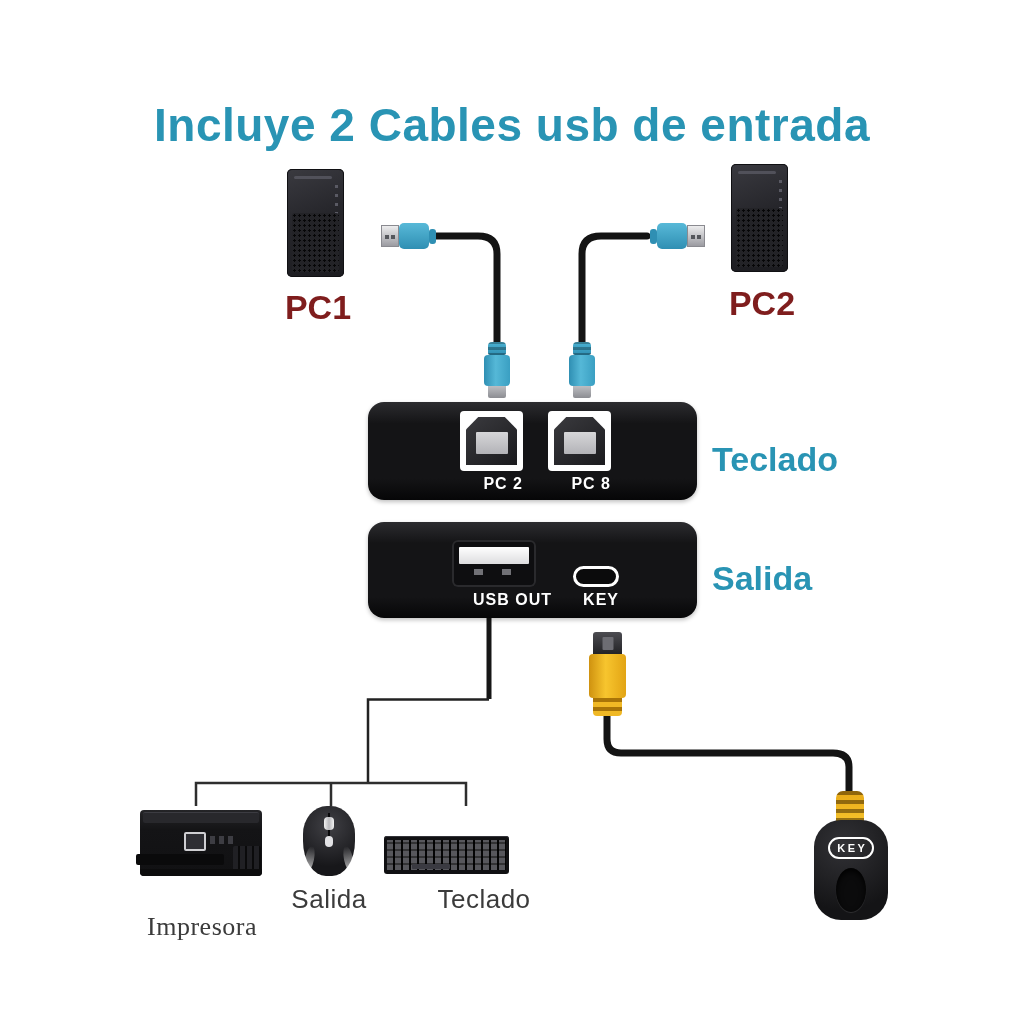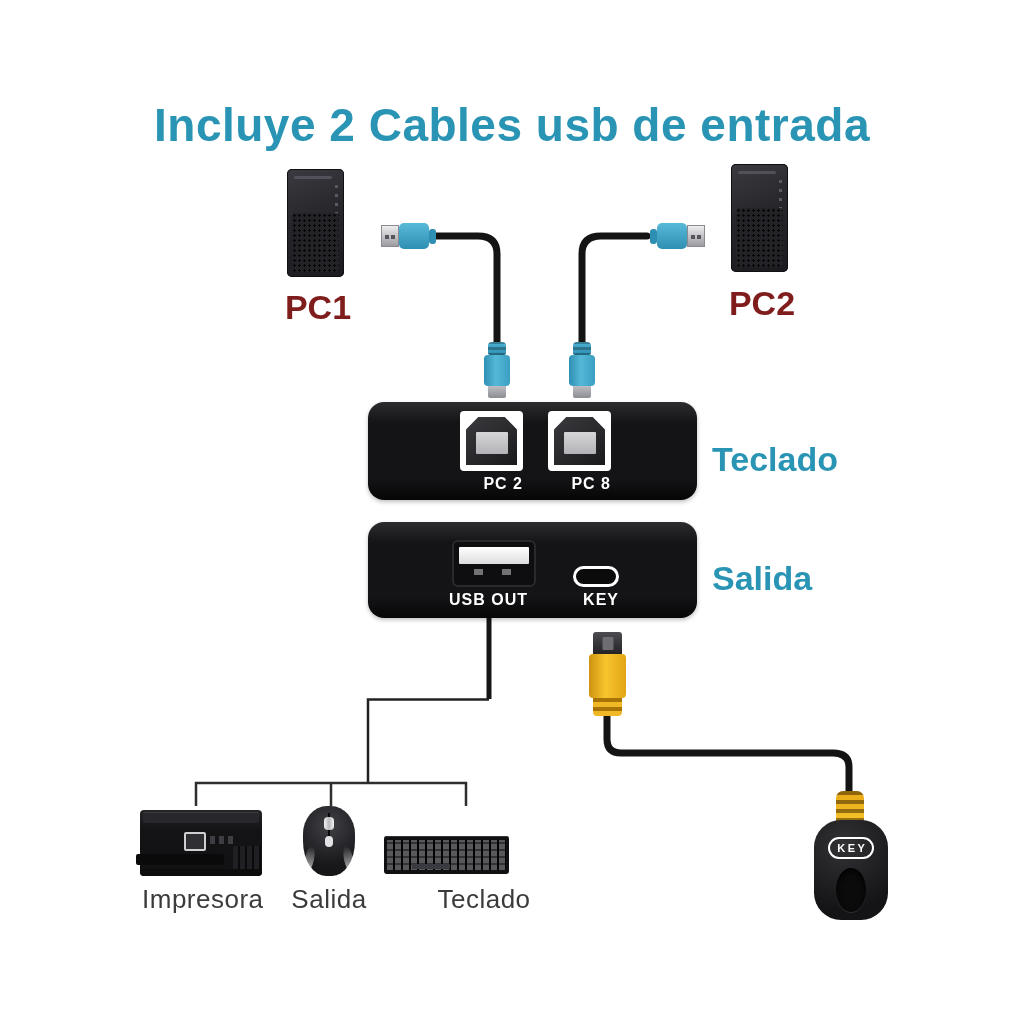--- a/index.html
+++ b/index.html
@@ -209,21 +209,21 @@
   </div>
   <div class="side-label" style="left:712px;top:440px;">Teclado</div>
 
   <div class="switch-box" style="top:522px;height:96px;">
     <div class="usba-female" style="left:84px;top:18px;width:84px;height:47px;">
       <div class="usba-female-tongue"></div>
       <span class="pin" style="left:22px;"></span>
       <span class="pin" style="left:50px;"></span>
     </div>
     <div class="key-port" style="left:205px;top:44px;width:40px;height:15px;"></div>
-    <div class="port-label" style="left:60px;top:69px;width:100px;">USB OUT</div>
+    <div class="port-label" style="left:84px;top:69px;width:100px;">USB OUT</div>
     <div class="port-label" style="left:205px;top:69px;width:46px;">KEY</div>
   </div>
   <div class="side-label" style="left:712px;top:559px;text-align:center;">Salida</div>
 
   <div class="mini-usb" style="left:589px;top:632px;width:37px;">
     <div class="mini-usb-tip">
         <span></span>
       </div>
     <div class="mini-usb-body"></div>
     <div class="mini-usb-ridges"></div>
@@ -237,21 +237,21 @@
 
   <div class="printer">
     <div class="printer-body"></div>
     <div class="printer-lid"></div>
     <div class="printer-screen"></div>
     <div class="printer-buttons"></div>
     <div class="printer-tray"></div>
     <div class="printer-tanks"></div>
     <div class="printer-base"></div>
   </div>
-  <div class="device-label" style="left:142px;top:884px;width:120px;">Impresora</div>
+  <div class="device-label" style="left:142px;top:912px;width:120px;font-family:Liberation Serif, serif;">Impresora</div>
 
   <div class="mouse">
     <div class="mouse-slot"></div>
     <div class="mouse-wheel"></div>
     <div class="mouse-dpi"></div>
     <div class="mouse-hl-left"></div>
     <div class="mouse-hl-right"></div>
   </div>
   <div class="device-label" style="left:279px;top:884px;width:100px;">Salida</div>
 

